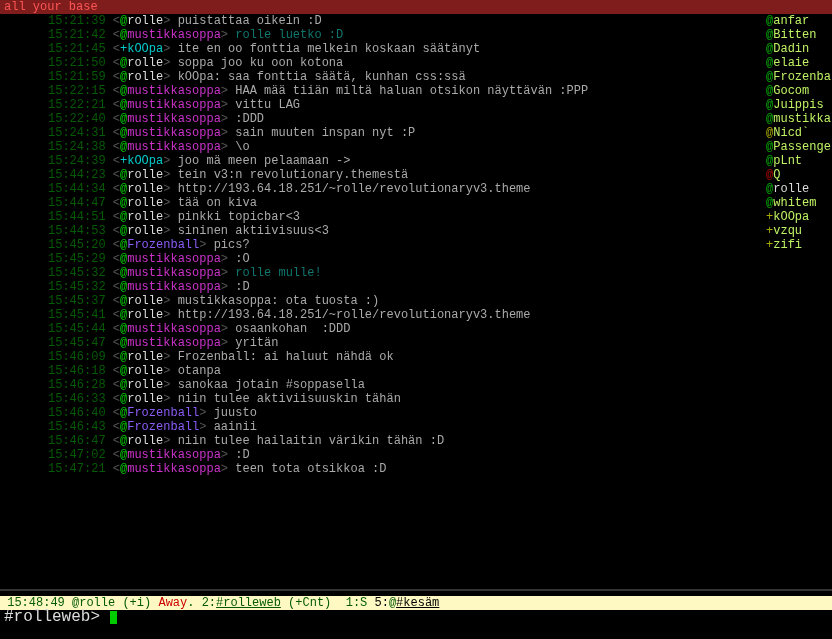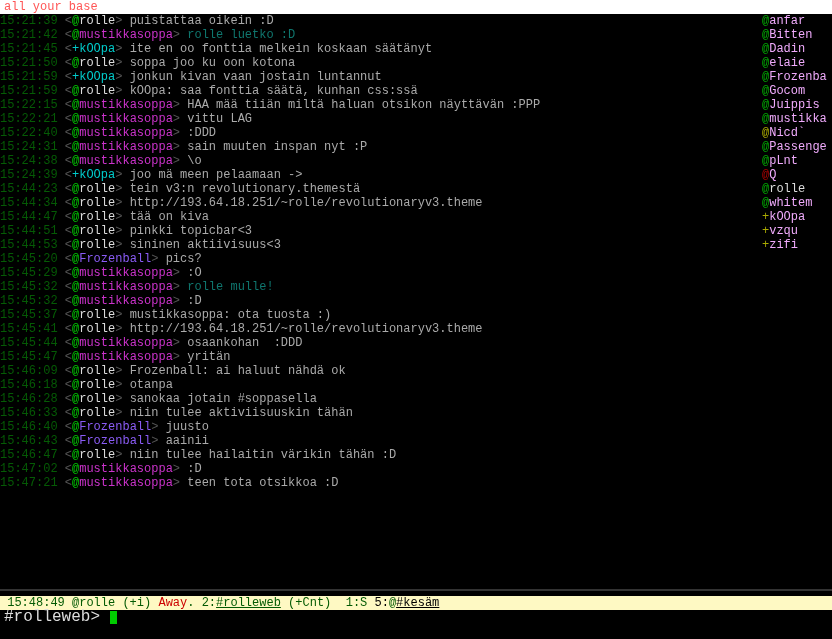--- a/index.html
+++ b/index.html
@@ -8,29 +8,30 @@
     font-family: "Courier New", monospace;
     font-size: 12px;
     line-height: 14px;
     color: #aaa;
     width: 832px;
     height: 639px;
     overflow: hidden;
     position: relative;
   }
   .topic-bar {
-    background: #ffffff;
+    background: #7f1d1d;
     color: #f55;
     padding: 0 4px;
     height: 14px;
     width: 832px;
   }
   .container {
     display: flex;
     height: 494px;
+    margin-left: 48px;
   }
   .chat {
     width: 760px;
     overflow: hidden;
   }
   .line {
     white-space: pre;
     height: 14px;
   }
   .ts { color: #055a05; }
@@ -45,21 +46,21 @@
   .msg-m { color: #0f766e; }
   .nicklist {
     width: 72px;
     padding-left: 2px;
   }
   .nl-item { height: 14px; white-space: pre; }
   .nl-at-g { color: #0a0; }
   .nl-at-y { color: #aa0; }
   .nl-at-r { color: #a00; }
   .nl-plus-y { color: #aa0; }
-  .nl-nick { color: #f0abfc; }
+  .nl-nick { color: #bef264; }
   .nl-self { color: #ddd; }
   .divider {
     position: absolute;
     top: 589px;
     left: 0;
     width: 832px;
     height: 2px;
     background: #333;
   }
   .status-bar {
@@ -100,21 +101,20 @@
 <div class="topic-bar">
   <span>all your base</span>
 </div>
 
 <div class="container">
   <div class="chat" id="chat">
       <div class="line"><span class="ts">15:21:39</span> <span class="bracket">&lt;</span><span class="at-g">@</span><span class="nick-w">rolle</span><span class="bracket">&gt;</span> <span class="msg">puistattaa oikein :D</span></div>
       <div class="line"><span class="ts">15:21:42</span> <span class="bracket">&lt;</span><span class="at-g">@</span><span class="nick-m">mustikkasoppa</span><span class="bracket">&gt;</span> <span class="msg-m">rolle luetko :D</span></div>
       <div class="line"><span class="ts">15:21:45</span> <span class="bracket">&lt;</span><span class="plus-c">+</span><span class="nick-c">kOOpa</span><span class="bracket">&gt;</span> <span class="msg">ite en oo fonttia melkein koskaan säätänyt</span></div>
       <div class="line"><span class="ts">15:21:50</span> <span class="bracket">&lt;</span><span class="at-g">@</span><span class="nick-w">rolle</span><span class="bracket">&gt;</span> <span class="msg">soppa joo ku oon kotona</span></div>
-      <div class="line"><span class="ts">15:21:59</span> <span class="bracket">&lt;</span><span class="plus-c">+</span><span class="nick-c">kOOpa</span><span class="bracket">&gt;</span> <span class="msg">jonkun kivan vaan jostain luntannut</span></div>
       <div class="line"><span class="ts">15:21:59</span> <span class="bracket">&lt;</span><span class="at-g">@</span><span class="nick-w">rolle</span><span class="bracket">&gt;</span> <span class="msg">kOOpa: saa fonttia säätä, kunhan css:ssä</span></div>
       <div class="line"><span class="ts">15:22:15</span> <span class="bracket">&lt;</span><span class="at-g">@</span><span class="nick-m">mustikkasoppa</span><span class="bracket">&gt;</span> <span class="msg">HAA mää tiiän miltä haluan otsikon näyttävän :PPP</span></div>
       <div class="line"><span class="ts">15:22:21</span> <span class="bracket">&lt;</span><span class="at-g">@</span><span class="nick-m">mustikkasoppa</span><span class="bracket">&gt;</span> <span class="msg">vittu LAG</span></div>
       <div class="line"><span class="ts">15:22:40</span> <span class="bracket">&lt;</span><span class="at-g">@</span><span class="nick-m">mustikkasoppa</span><span class="bracket">&gt;</span> <span class="msg">:DDD</span></div>
       <div class="line"><span class="ts">15:24:31</span> <span class="bracket">&lt;</span><span class="at-g">@</span><span class="nick-m">mustikkasoppa</span><span class="bracket">&gt;</span> <span class="msg">sain muuten inspan nyt :P</span></div>
       <div class="line"><span class="ts">15:24:38</span> <span class="bracket">&lt;</span><span class="at-g">@</span><span class="nick-m">mustikkasoppa</span><span class="bracket">&gt;</span> <span class="msg">\o</span></div>
       <div class="line"><span class="ts">15:24:39</span> <span class="bracket">&lt;</span><span class="plus-c">+</span><span class="nick-c">kOOpa</span><span class="bracket">&gt;</span> <span class="msg">joo mä meen pelaamaan -&gt;</span></div>
       <div class="line"><span class="ts">15:44:23</span> <span class="bracket">&lt;</span><span class="at-g">@</span><span class="nick-w">rolle</span><span class="bracket">&gt;</span> <span class="msg">tein v3:n revolutionary.themestä</span></div>
       <div class="line"><span class="ts">15:44:34</span> <span class="bracket">&lt;</span><span class="at-g">@</span><span class="nick-w">rolle</span><span class="bracket">&gt;</span> <span class="msg">http://193.64.18.251/~rolle/revolutionaryv3.theme</span></div>
       <div class="line"><span class="ts">15:44:47</span> <span class="bracket">&lt;</span><span class="at-g">@</span><span class="nick-w">rolle</span><span class="bracket">&gt;</span> <span class="msg">tää on kiva</span></div>

